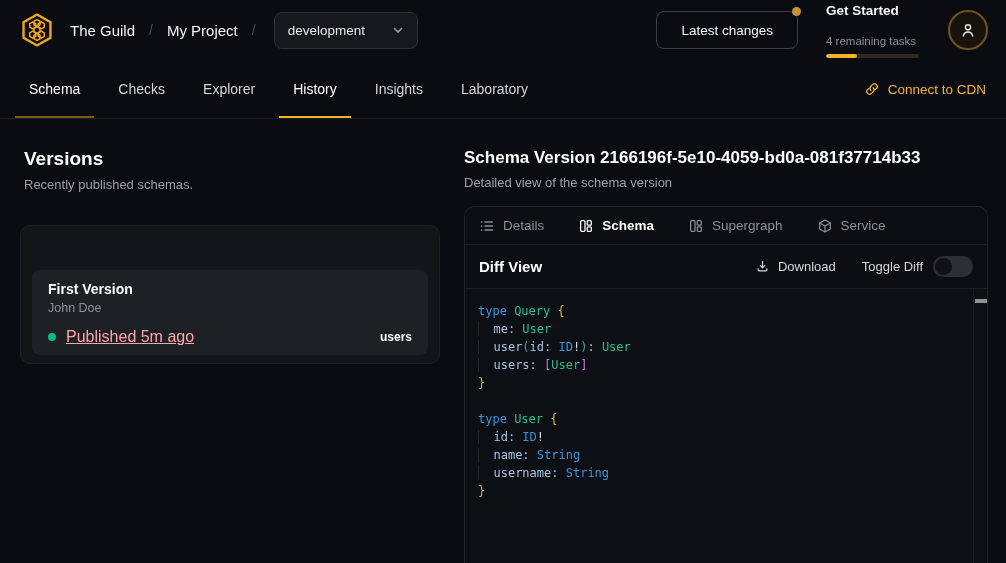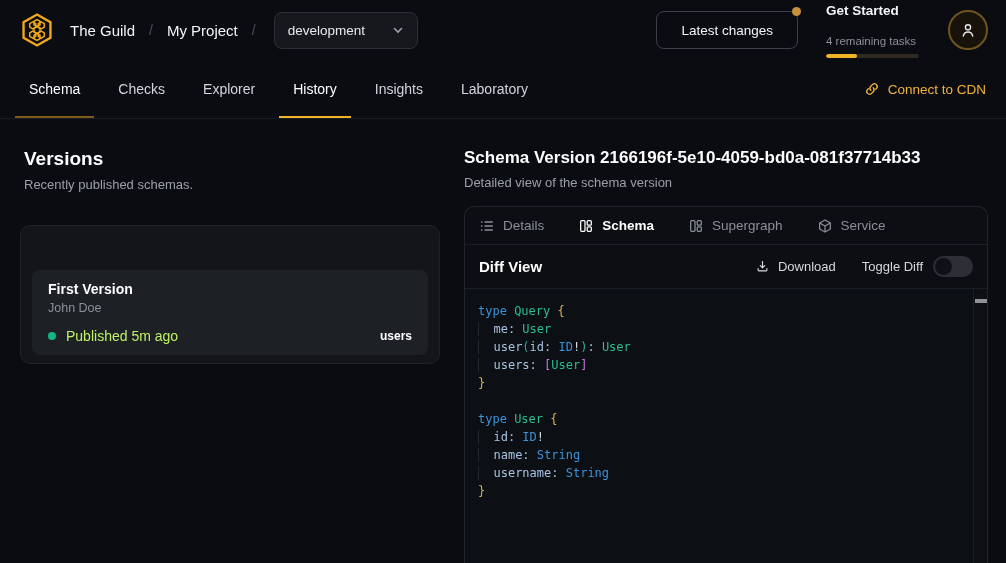--- a/index.html
+++ b/index.html
@@ -90,21 +90,21 @@
     padding:44px 11px 10px 11px;
   }
   .version-item {
     background:#1d2025; border-radius:8px; height:85px;
     padding:11px 16px 0 16px; cursor:pointer;
   }
   .vi-name { font-size:14px; font-weight:700; color:#fdfdfe; }
   .vi-author { font-size:12.5px; color:#8b9099; margin-top:4px; }
   .vi-row { display:flex; align-items:center; margin-top:13px; }
   .vi-dot { width:8px; height:8px; border-radius:50%; background:#10b981; margin-right:10px; }
-  .vi-status { font-size:14px; color:#bef264; }
+  .vi-status { font-size:16px; color:#fca5a5;text-decoration:underline; }
   .vi-service { margin-left:auto; font-size:12px; font-weight:700; color:#fdfdfe; }
 
   .detail-title { font-size:17px; font-weight:700; color:#fdfdfe; white-space:nowrap; }
   .detail-sub { font-size:13px; color:#9aa0aa; margin-top:7px; }
 
   .detail-panel {
     margin-top:16px; flex:1; min-height:0;
     border:1px solid #21242a; border-bottom:none;
     border-radius:10px 10px 0 0;
     background:#0c0e13;

